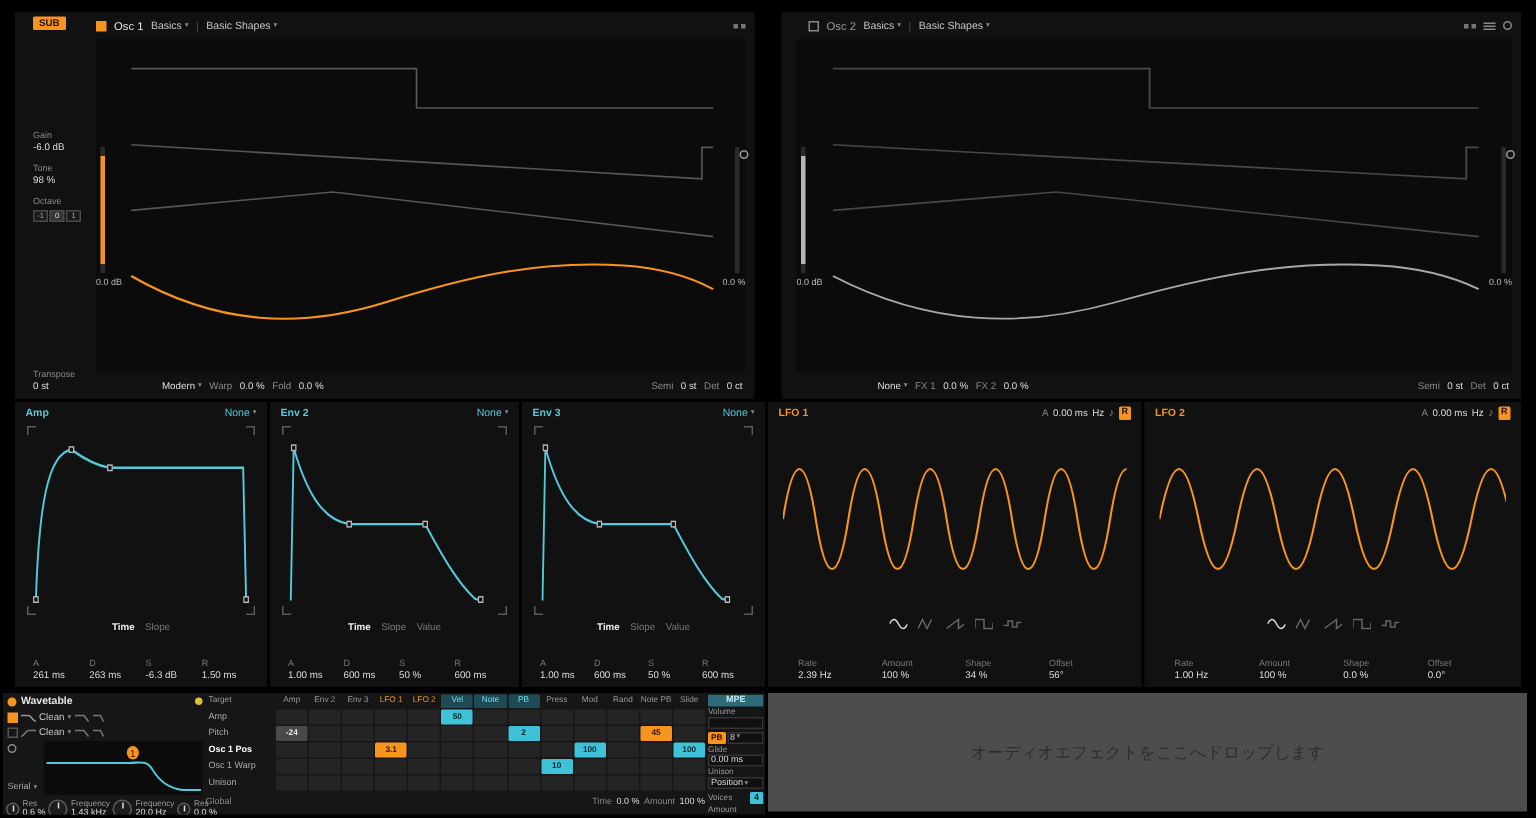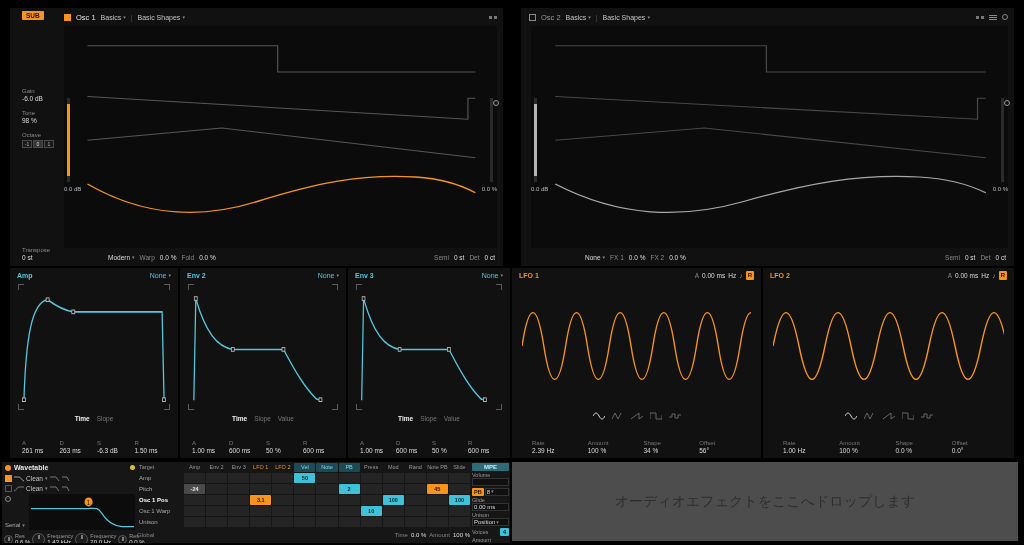--- a/index.html
+++ b/index.html
@@ -6,21 +6,21 @@
   html,body{background:#000;}
   body{width:1024px;height:545px;overflow:hidden;font-family:"Liberation Sans",sans-serif;}
   .app{position:relative;width:1024px;height:545px;background:#000;color:#ccc;}
 
   
   .band-top{position:absolute;left:10px;top:8px;width:1004px;height:258px;display:flex;gap:16px;}
   .osc{position:relative;width:501px;height:258px;background:#111;}
   .osc2{margin-left:2px;}
   .osc-head{position:absolute;top:0;height:18px;display:flex;align-items:center;gap:5px;font-size:7px;color:#c8c8c8;}
   .osc1 .osc-head{left:54px;right:6px;}
-  .osc2 .osc-head{left:8px;right:6px;}
+  .osc2 .osc-head{left:18px;right:6px;}
   .sq{width:7px;height:7px;display:inline-block;}
   .sq.on{background:#f7941d;}
   .sq.off{background:transparent;border:1px solid #8a8a8a;}
   .osc-title{font-size:7.5px;color:#e2e2e2;}
   .osc2 .osc-title{color:#9a9a9a;}
   .dd{display:flex;align-items:center;gap:2px;color:#c4c4c4;}
   .caret{font-size:5px;color:#888;line-height:1;}
   .vsep{color:#4d4d4d;}
   .spacer{flex:1;}
   .dots{display:flex;gap:2px;}
@@ -86,21 +86,21 @@
   .lfo-head-right{display:flex;align-items:center;gap:3px;font-size:6.5px;color:#888;}
   .lfo-head-right .w{color:#ddd;}
   .rchip{background:#f7941d;color:#1a0e00;font-weight:bold;font-size:6px;padding:0 2px;border-radius:1px;line-height:9px;height:9px;}
   .noteicon{color:#8a8a8a;font-size:7px;}
   .lfo-params{left:20px;}
 
   
   .band-bot{position:absolute;left:2px;top:462px;width:1020px;height:81px;}
   .devzone{position:absolute;left:0;top:0;width:508px;height:81px;background:#161616;overflow:hidden;}
   .dropzone{position:absolute;left:510px;top:0;width:506px;height:79px;background:#4d4d4d;display:flex;align-items:center;justify-content:center;}
-  .dropzone span{font-size:14px;color:#2e2e2e;}
+  .dropzone span{font-size:11px;color:#2e2e2e;}
 
   .fsec{position:absolute;left:1px;top:0;width:134px;height:81px;}
   .title-row{display:flex;align-items:center;gap:3px;height:11px;padding:0 2px;}
   .actdot{width:6px;height:6px;border-radius:50%;background:#f7941d;}
   .dtitle{font-size:7px;color:#e8e8e8;font-weight:bold;}
   .hotswap{width:5px;height:5px;border-radius:50%;background:#d7c23a;}
   .f-row{display:flex;align-items:center;gap:2px;height:10px;font-size:6.5px;color:#ccc;padding-left:2px;}
   .cb{width:7px;height:7px;display:inline-block;}
   .cb.on{background:#f7941d;}
   .cb.off{background:#161616;border:1px solid #555;}

